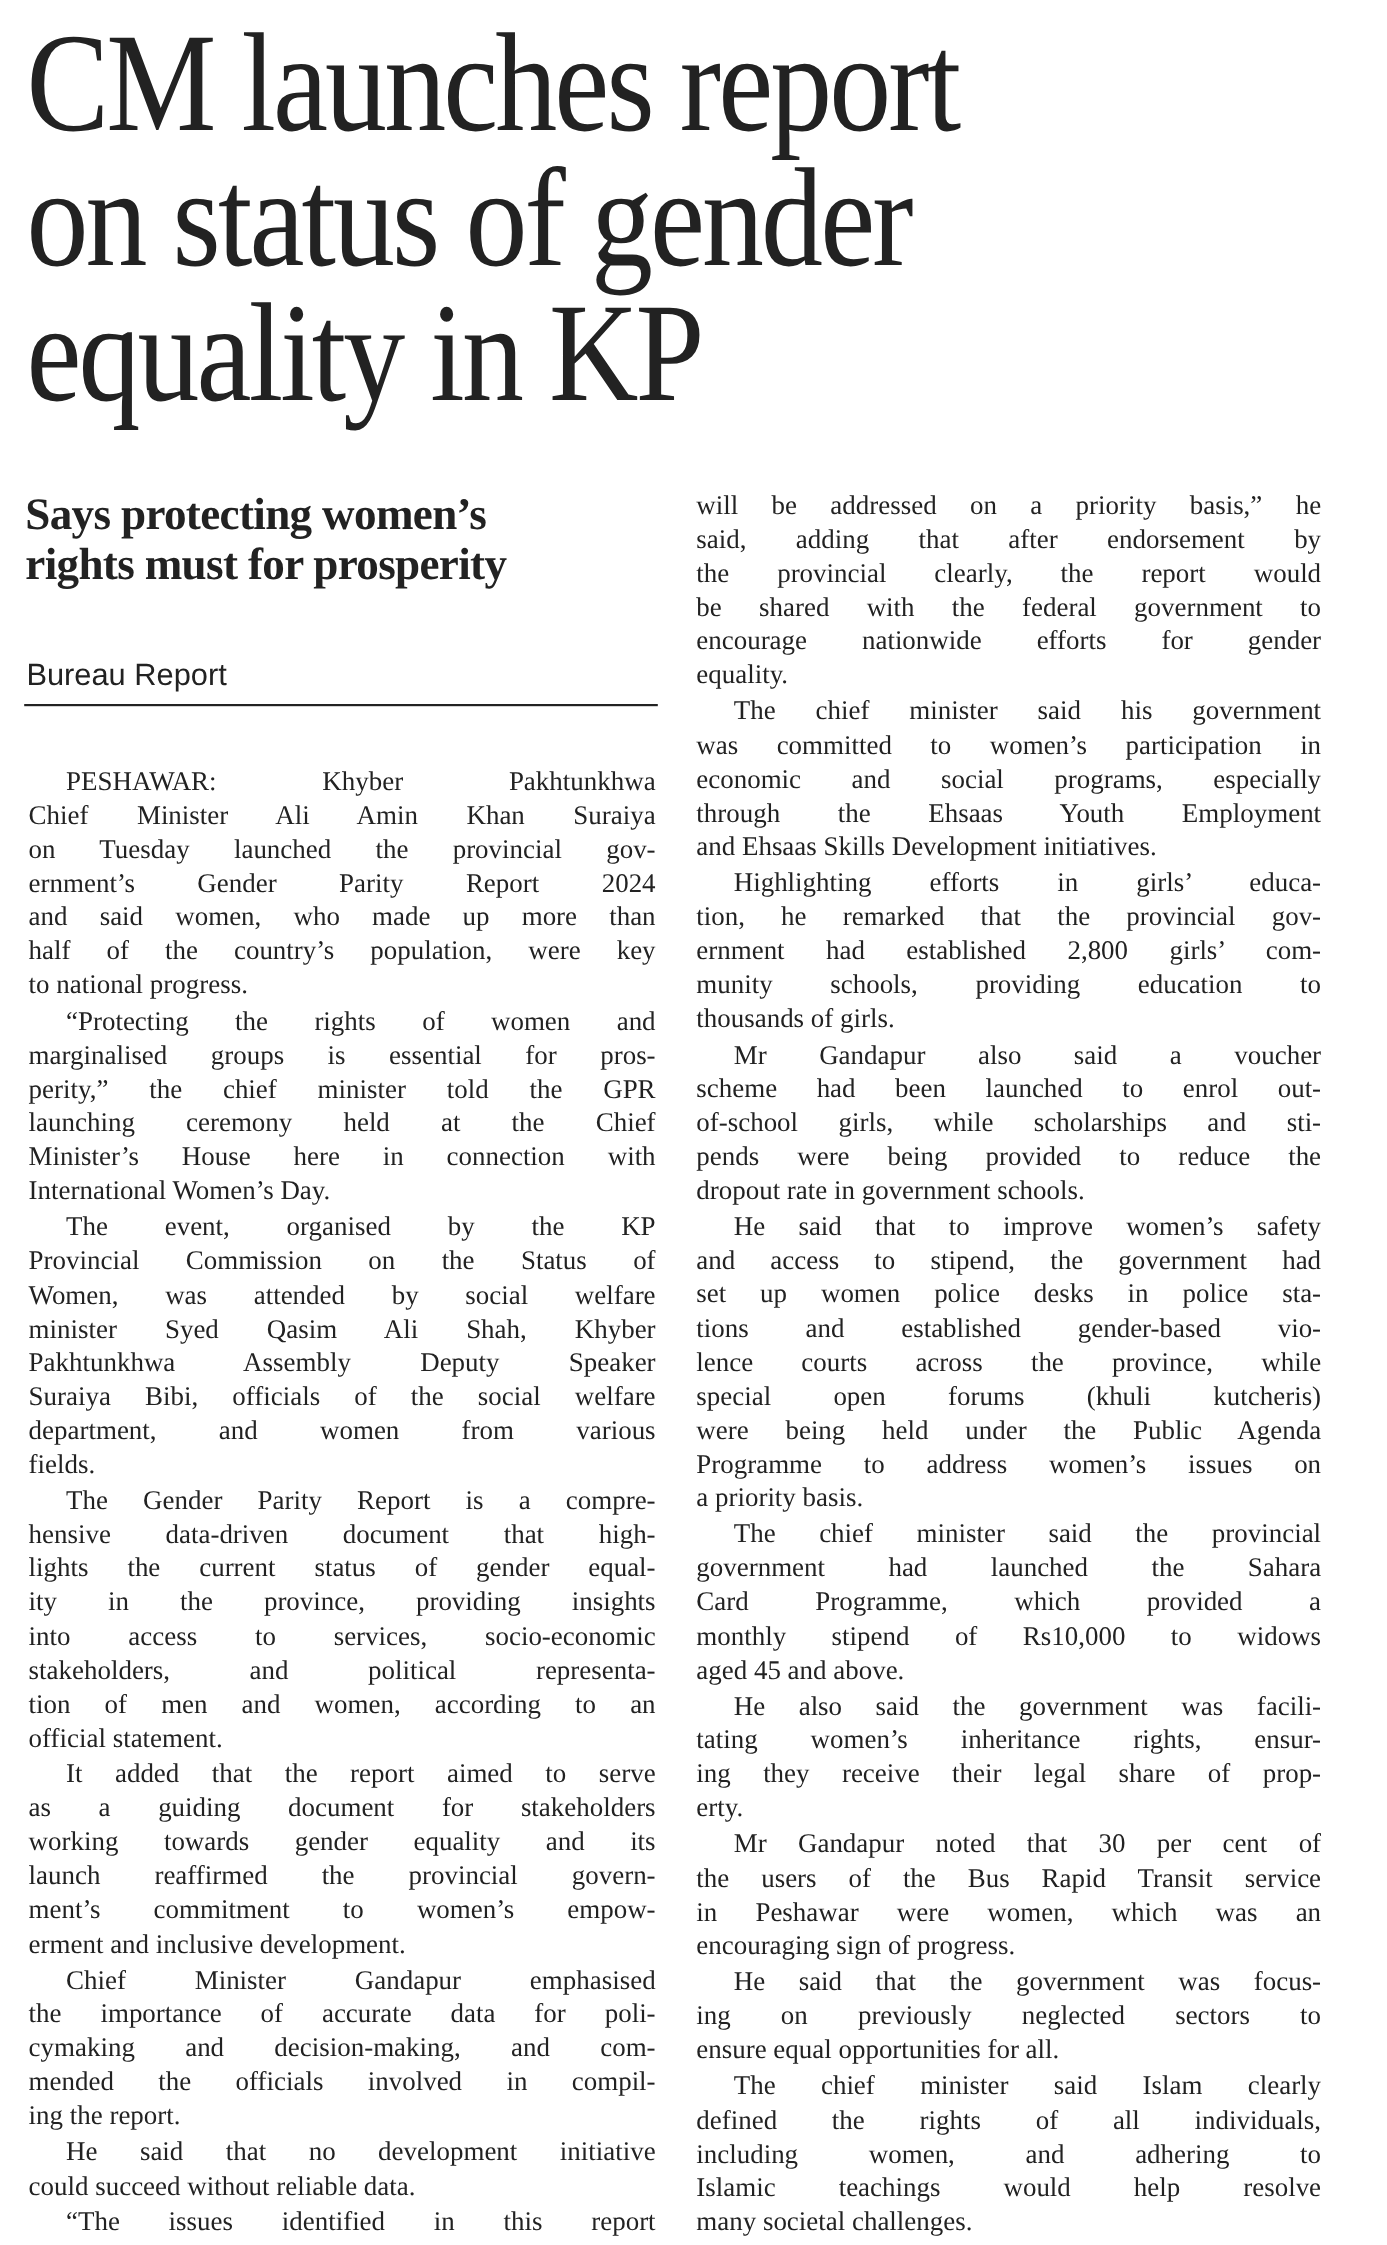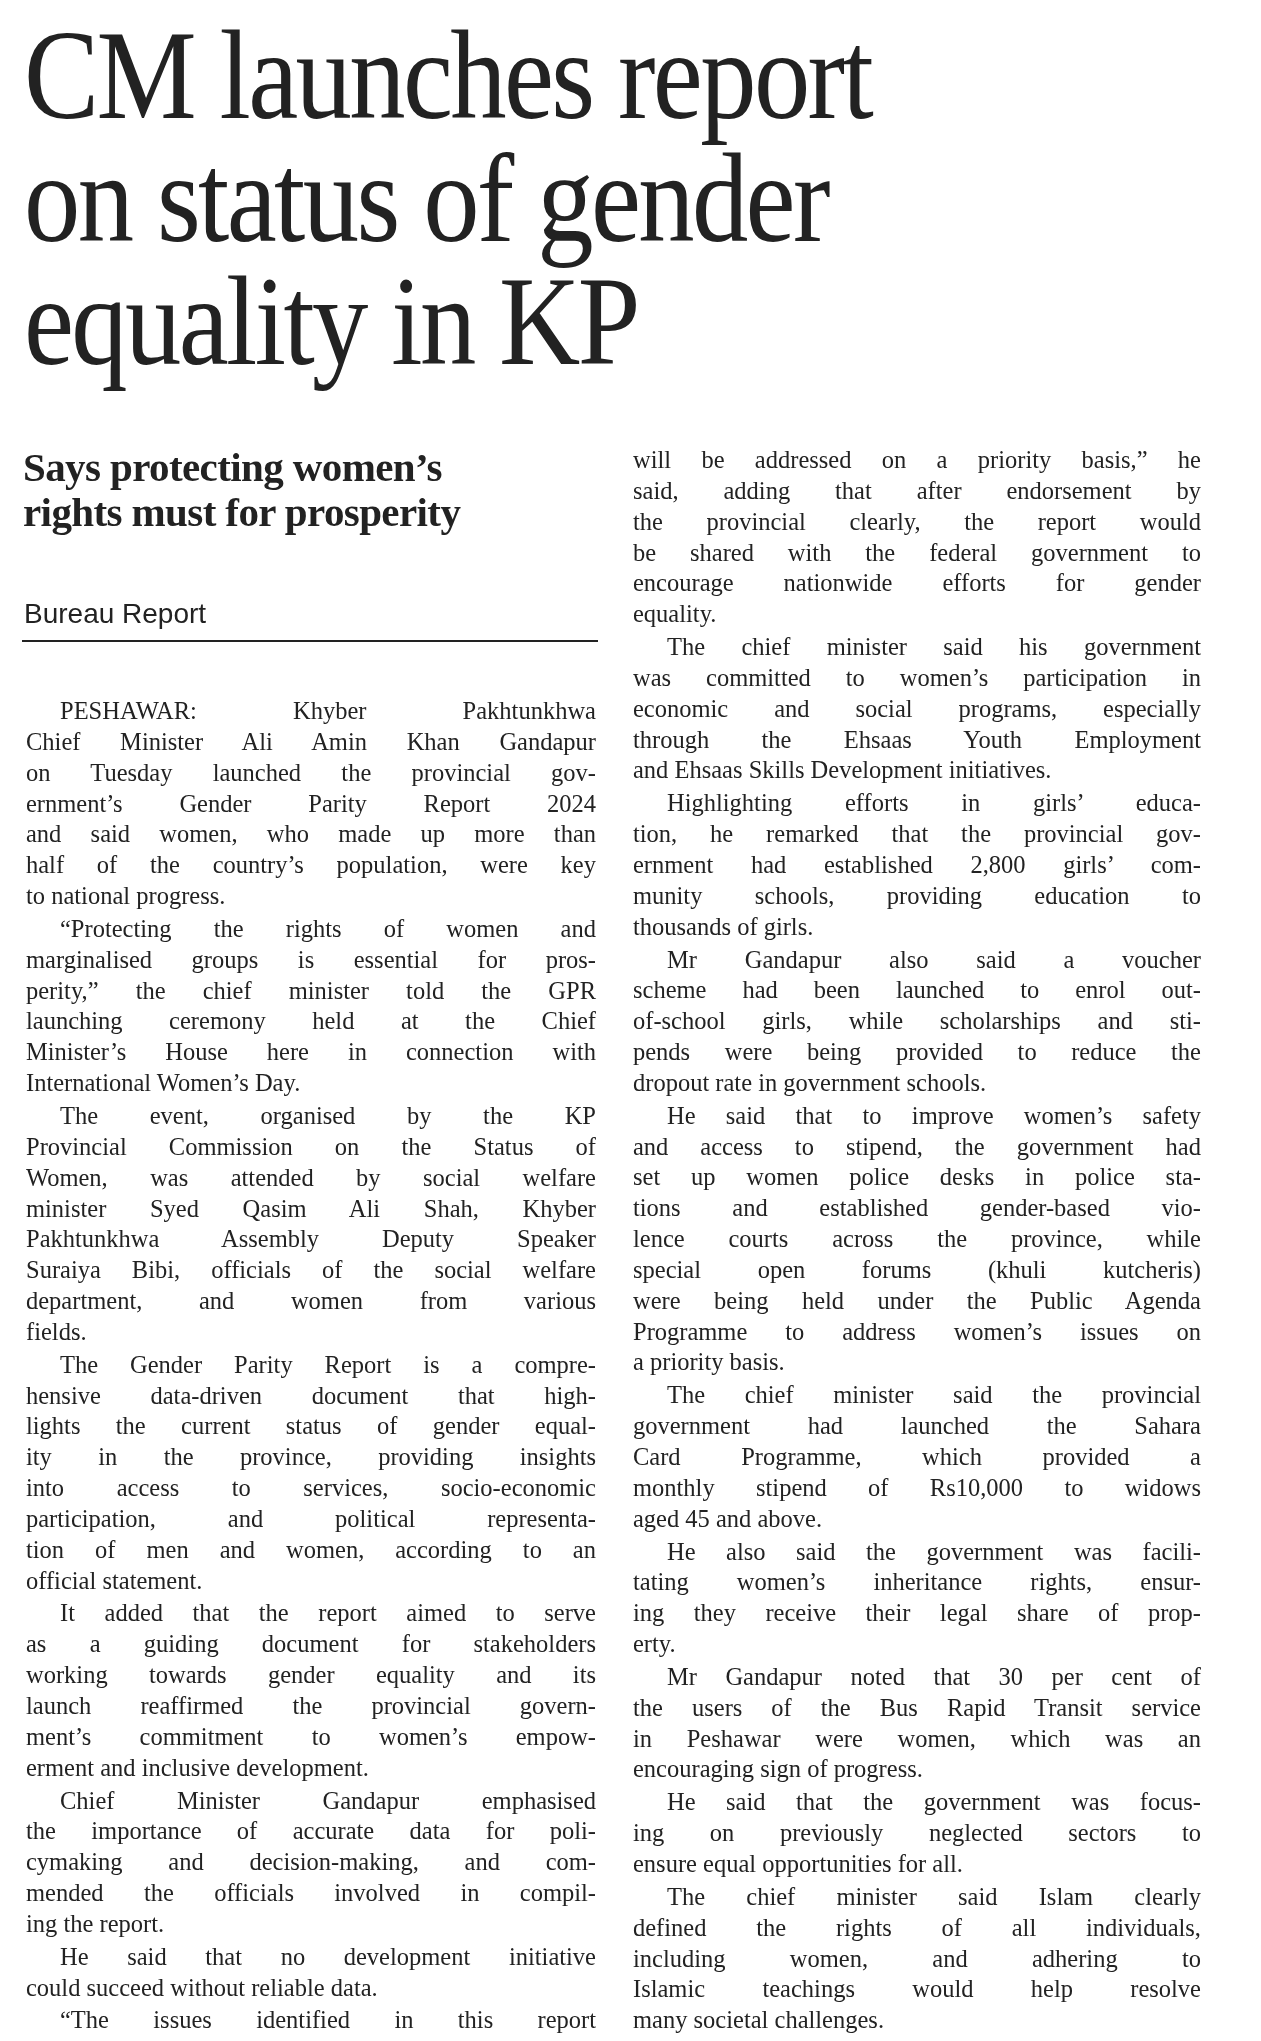--- a/index.html
+++ b/index.html
@@ -50,21 +50,21 @@
   <span class="sh-line">Says protecting women’s</span>
   <span class="sh-line">rights must for prosperity</span>
 </h2>
 
 <div class="byline">Bureau Report</div>
 <div class="rule"></div>
 
 <div class="col col-left" id="col-left">
     <p class="para">
       <span class="ln indent">PESHAWAR: Khyber Pakhtunkhwa</span>
-      <span class="ln">Chief Minister Ali Amin Khan Gandapur</span>
+      <span class="ln">Chief Minister Ali Amin Khan Suraiya</span>
       <span class="ln">on Tuesday launched the provincial gov-</span>
       <span class="ln">ernment’s Gender Parity Report 2024</span>
       <span class="ln">and said women, who made up more than</span>
       <span class="ln">half of the country’s population, were key</span>
       <span class="ln last">to national progress.</span>
     </p>
     <p class="para">
       <span class="ln indent">“Protecting the rights of women and</span>
       <span class="ln">marginalised groups is essential for pros-</span>
       <span class="ln">perity,” the chief minister told the GPR</span>
@@ -81,21 +81,21 @@
       <span class="ln">Suraiya Bibi, officials of the social welfare</span>
       <span class="ln">department, and women from various</span>
       <span class="ln last">fields.</span>
     </p>
     <p class="para">
       <span class="ln indent">The Gender Parity Report is a compre-</span>
       <span class="ln">hensive data-driven document that high-</span>
       <span class="ln">lights the current status of gender equal-</span>
       <span class="ln">ity in the province, providing insights</span>
       <span class="ln">into access to services, socio-economic</span>
-      <span class="ln">participation, and political representa-</span>
+      <span class="ln">stakeholders, and political representa-</span>
       <span class="ln">tion of men and women, according to an</span>
       <span class="ln last">official statement.</span>
     </p>
     <p class="para">
       <span class="ln indent">It added that the report aimed to serve</span>
       <span class="ln">as a guiding document for stakeholders</span>
       <span class="ln">working towards gender equality and its</span>
       <span class="ln">launch reaffirmed the provincial govern-</span>
       <span class="ln">ment’s commitment to women’s empow-</span>
       <span class="ln last">erment and inclusive development.</span>

